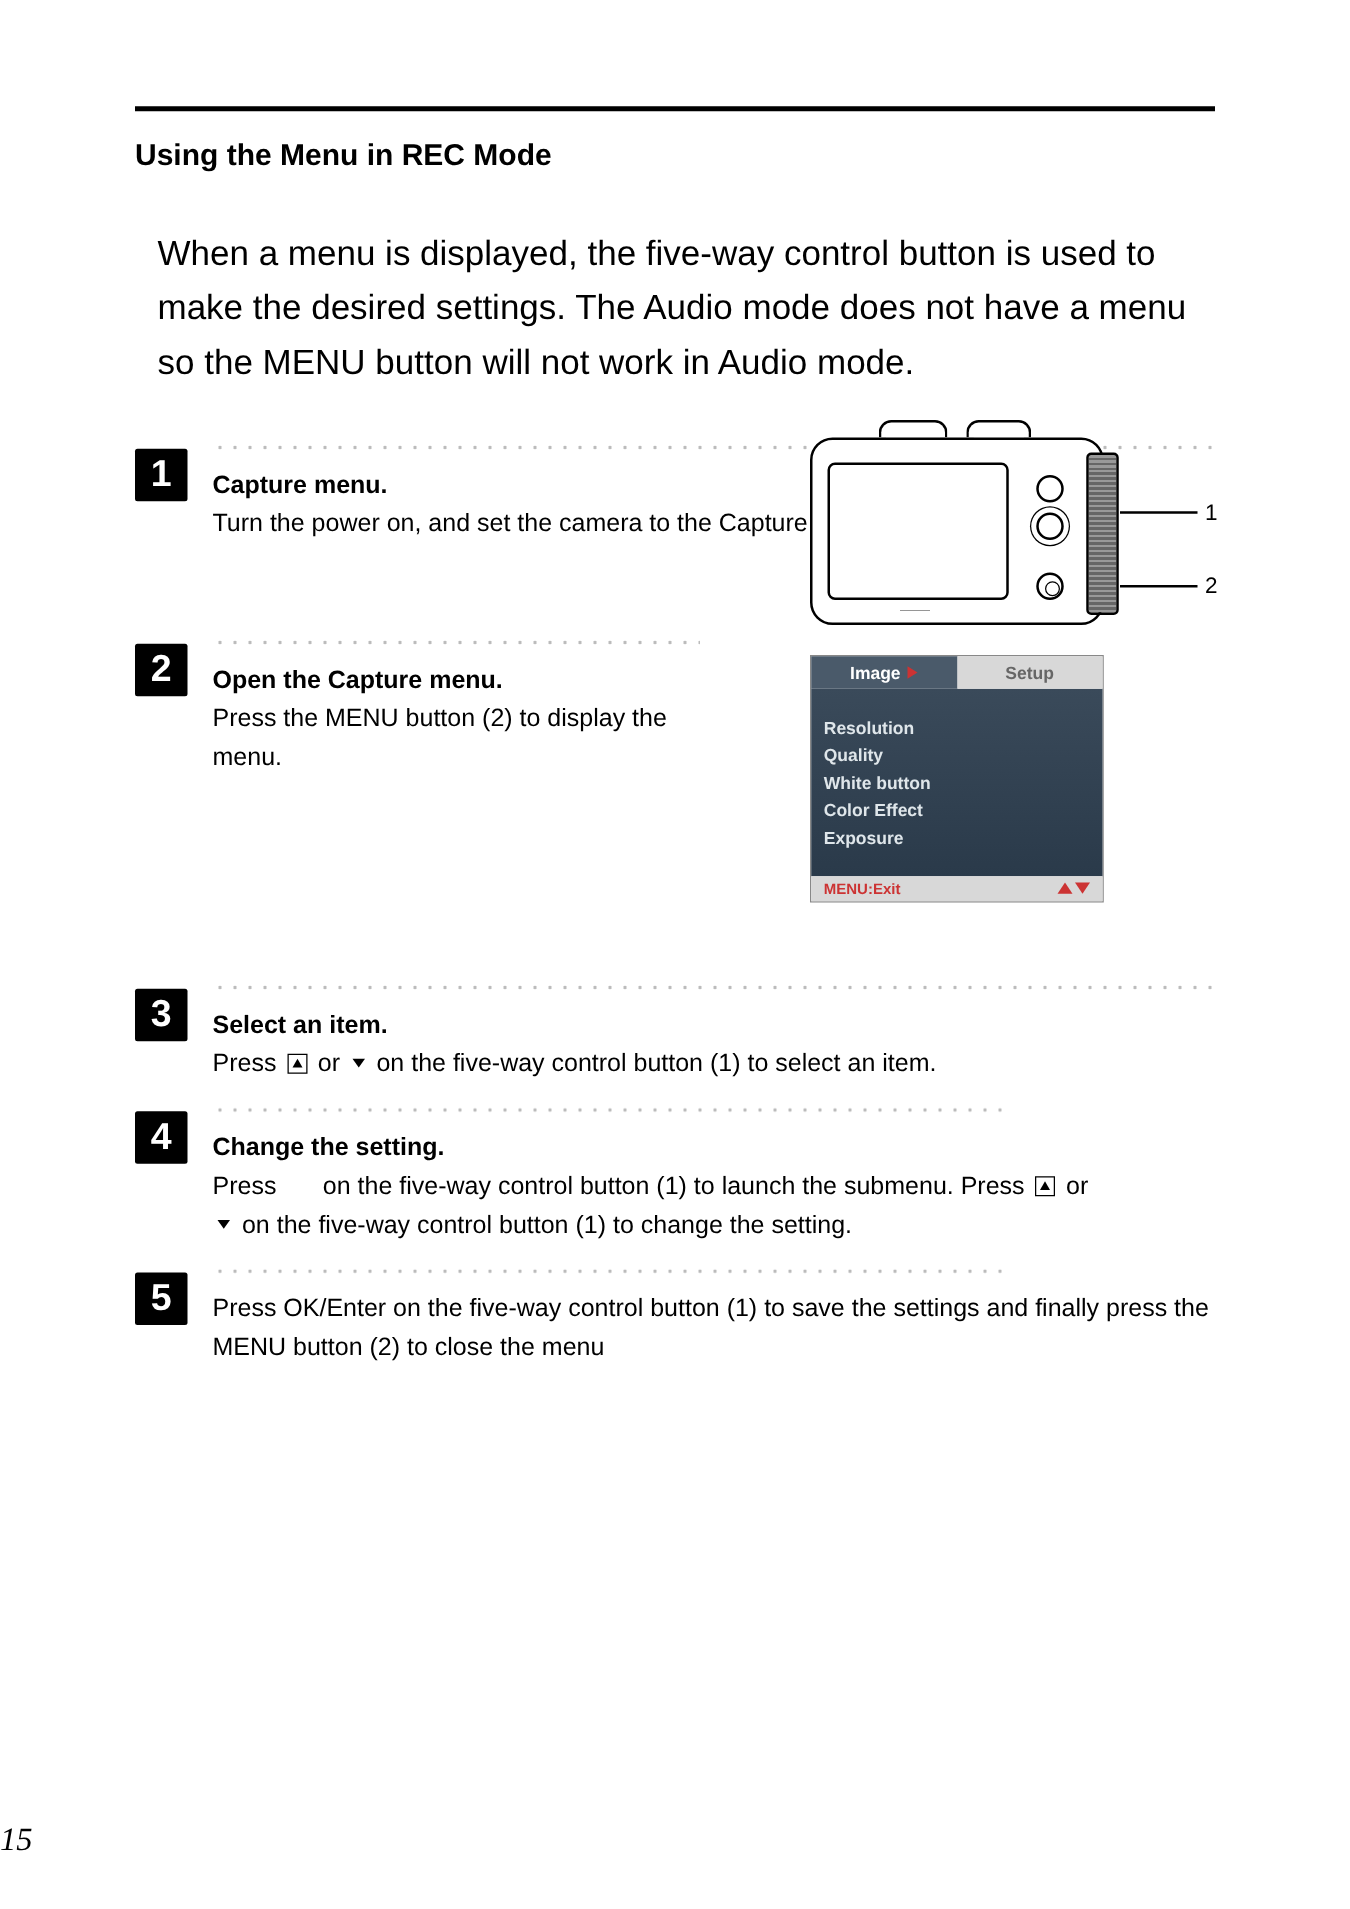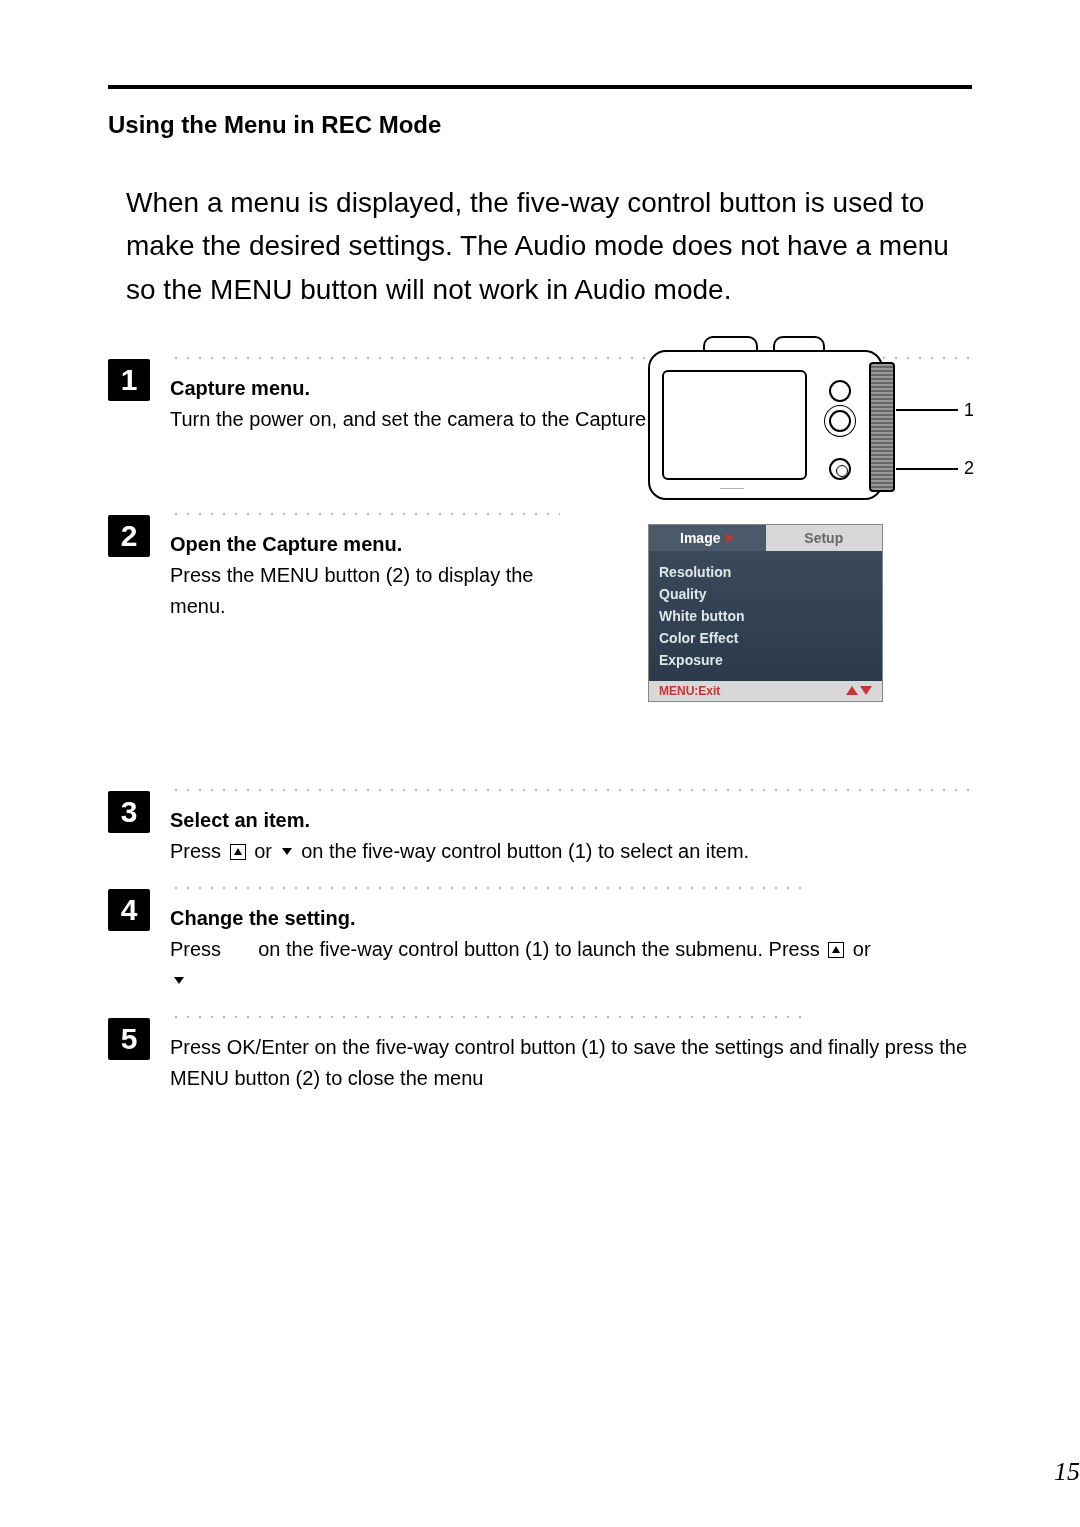--- a/index.html
+++ b/index.html
@@ -62,28 +62,28 @@
   .ll1 { left:316px; top:50px; }
   .ll2 { left:316px; top:108px; }
 
   .menu-shot {
     width:235px; margin:24px 0 0 6px; border:1px solid #888;font-weight:bold;
   }
   .menu-tabs { display:flex; height:26px; font-size:14px; }
   .menu-tab-active { flex:1; background:#4a5a6a; color:#fff; display:flex; align-items:center; justify-content:center; gap:6px;}
   .menu-arrow-r { width:0; height:0; border-top:5px solid transparent; border-bottom:5px solid transparent; border-left:8px solid #c33; display:inline-block;}
   .menu-tab-inactive { flex:1; background:#d8d8d8; color:#666; display:flex; align-items:center; justify-content:center;text-align:center;}
-  .menu-items { background:linear-gradient(#3a4a5a,#2a3a4a); padding:10px 10px; }
+  .menu-items { background:linear-gradient(#3a4a5a,#2a3a4a); padding:20px 10px; }
   .menu-items div { color:#dfe6ea; font-size:14px; padding:3px 0;}
   .menu-foot { display:flex; justify-content:space-between; align-items:center; background:#d8d8d8; padding:3px 10px; font-size:12px;gap:40px;}
   .menu-foot .lbl { color:#c33; }
   .tri-up { width:0;height:0;border-left:6px solid transparent;border-right:6px solid transparent;border-bottom:9px solid #c33; display:inline-block; margin-right:2px;}
   .tri-dn { width:0;height:0;border-left:6px solid transparent;border-right:6px solid transparent;border-top:9px solid #c33; display:inline-block;}
 
-  .page-number { position:absolute; bottom:40px; left:0; width:1080px; text-align:right; font-size:26px; font-style:italic; font-family: "Times New Roman", serif;}
+  .page-number { position:absolute; bottom:40px; left:0; width:1080px; text-align:left; font-size:26px; font-style:italic; font-family: "Times New Roman", serif;}
   .step1 { min-height: 140px; }
   .step2 { min-height: 260px; }
 </style>
 </head>
 <body>
 
 <div class="page">
   <div class="rule"></div>
   <h1 class="section-title">Using the Menu in REC Mode</h1>
 
@@ -133,20 +133,21 @@
       <div class="step-num">4</div>
       <div class="step-body">
         <div class="dots med"></div>
         <b>Change the setting.</b><br>
         <span>Press </span>
         <span style="display:inline-block; width:26px"></span>
         <span> on the five-way control button (1) to launch the submenu. Press </span>
         <span class="up-icon"></span>
         <span> or </span><br>
         <span class="down-icon-sm"></span>
+        <span> on the five-way control button (1) to change the setting.</span>
       </div>
     </div>
 
     <div class="step">
       <div class="step-num">5</div>
       <div class="step-body">
         <div class="dots med"></div>
         <span>Press OK/Enter on the five-way control button (1) to save the settings and finally press the MENU button (2) to close the menu</span>
       </div>
     </div>

